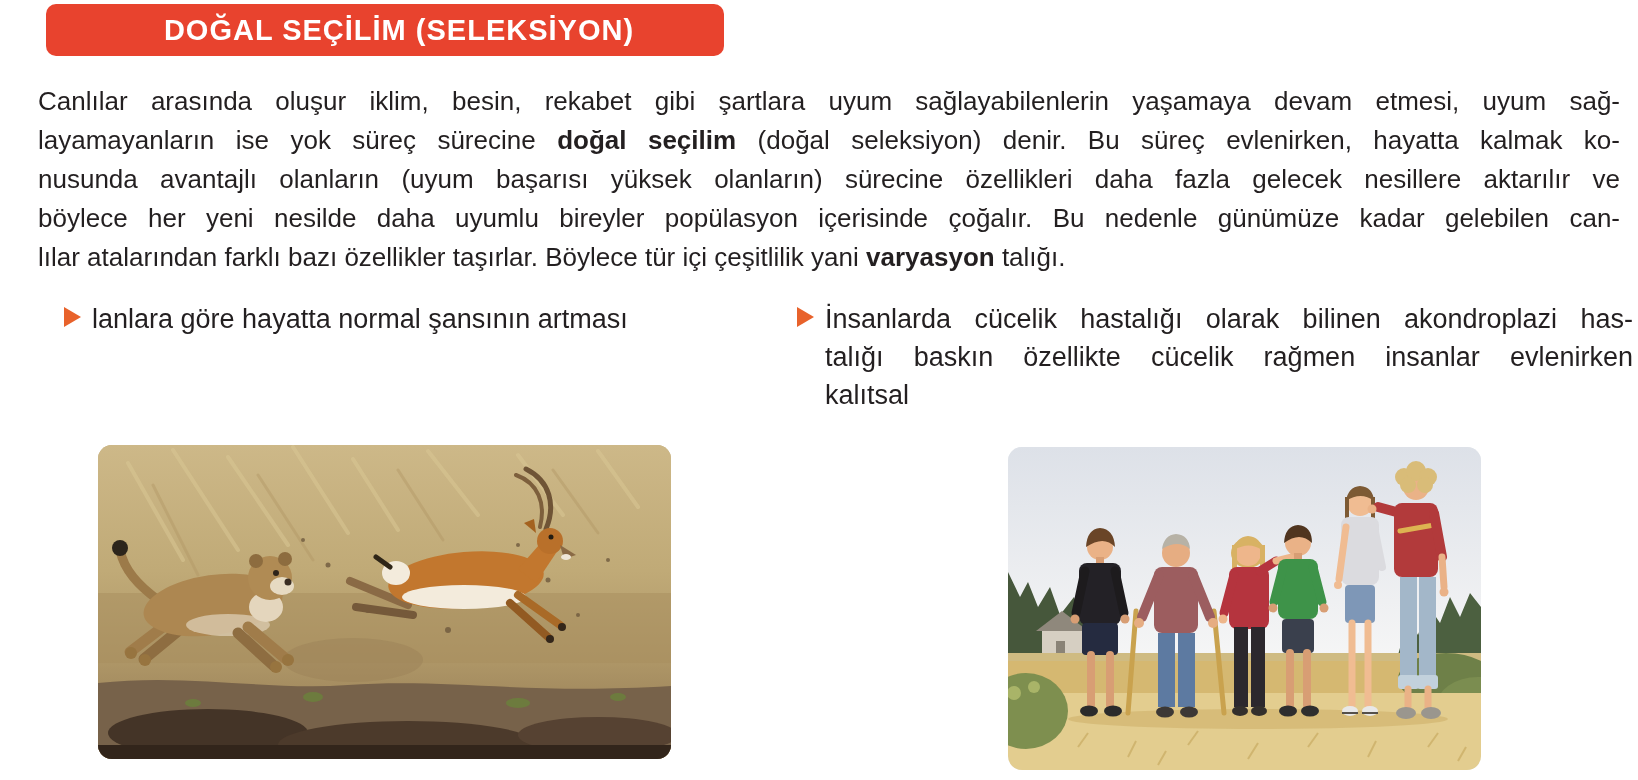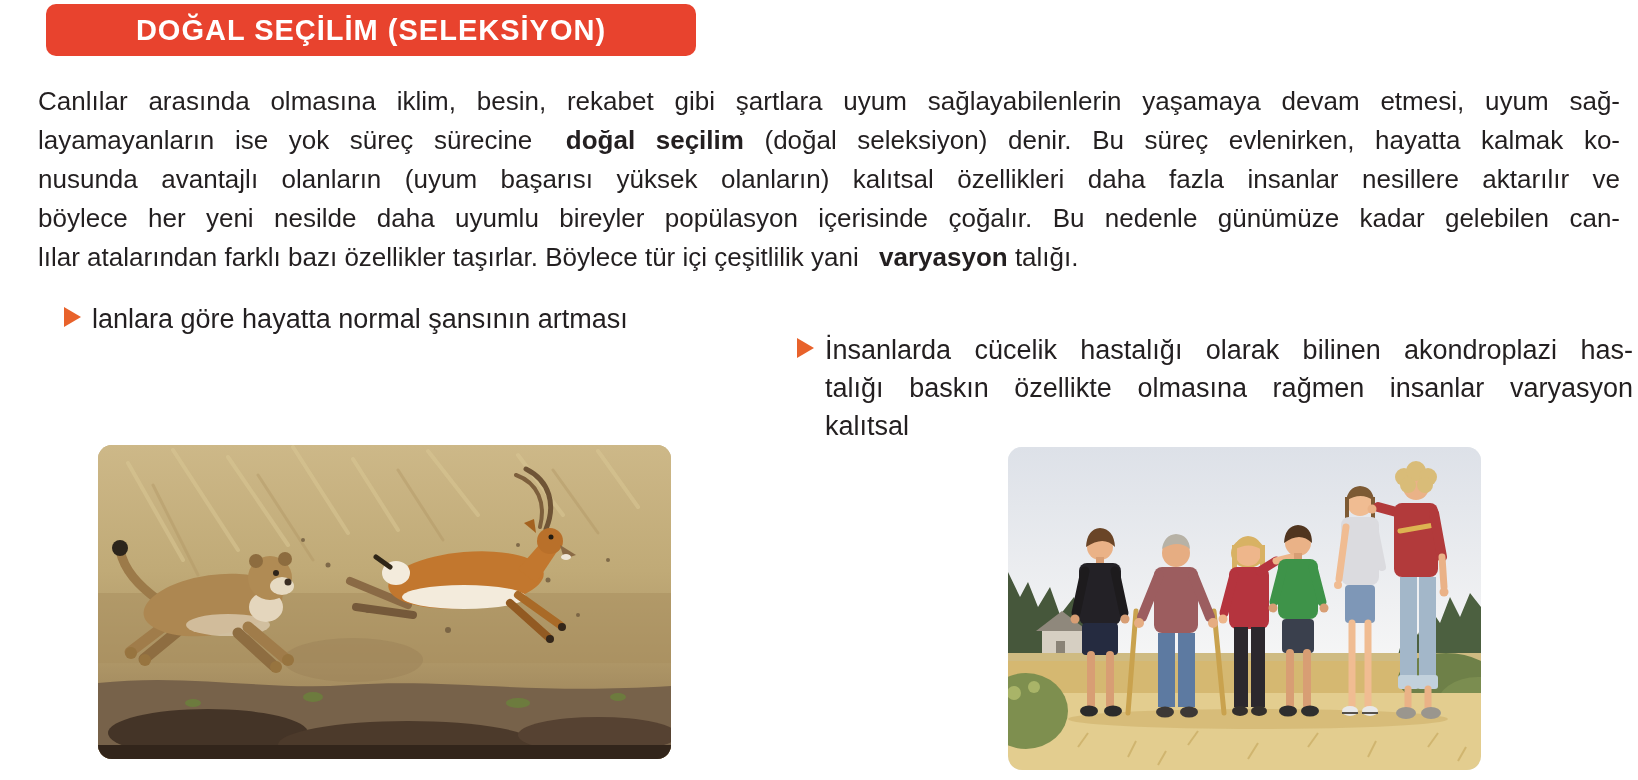--- a/index.html
+++ b/index.html
@@ -4,81 +4,81 @@
 <style>
   html,body{margin:0;padding:0;}
   body{
     width:1638px;height:780px;position:relative;background:#ffffff;
     font-family:"Liberation Sans","DejaVu Sans",sans-serif;color:#231f20;
     overflow:hidden;
   }
   .header-box{
     position:absolute;left:46px;top:4px;width:650px;height:52px;
     background:#e8432e;border-radius:10px;
-    display:flex;align-items:center;justify-content:center;
+    display:flex;align-items:center;justify-content:center;padding-left:28px;
   }
   .header-title{
     color:#ffffff;font-weight:bold;font-size:29px;letter-spacing:1px;
   }
   .paragraph{
     position:absolute;left:38px;top:82px;width:1582px;
     font-size:26px;line-height:39px;
   }
   .tline{
     text-align:justify;text-align-last:justify;
     white-space:nowrap;overflow:hidden;
   }
   .tline.last{text-align-last:left;}
-  .b{font-weight:bold;margin-left:13px;}
+  .b{font-weight:bold;}
   .bullet{position:absolute;display:flex;}
   .bullet-left{left:64px;top:300px;width:613px;}
-  .bullet-right{left:797px;top:300px;width:836px;margin-top:31px;}
+  .bullet-right{left:797px;top:300px;width:836px;}
   .marker{flex:0 0 28px;padding-top:7px;}
   .tri{
     display:block;width:0;height:0;
     border-top:10px solid transparent;border-bottom:10px solid transparent;
     border-left:17px solid #e8622b;
   }
   .bullet-text{flex:1;font-size:27px;line-height:38px;min-width:0;}
   .figure{position:absolute;border-radius:14px;overflow:hidden;background:#c4ae7c;}
   .figure-left{left:98px;top:445px;width:573px;height:314px;}
   .figure-right{left:1008px;top:447px;width:473px;height:323px;background:#e9ecef;}
   svg{display:block;}
 </style>
 </head>
 <body>
 
 <div class="header-box">
   <span class="header-title">DOĞAL SEÇİLİM (SELEKSİYON)</span>
 </div>
 
 <div class="paragraph">
-    <div class="tline"><span>Canlılar arasında olmasına iklim, besin, rekabet gibi şartlara uyum sağlayabilenlerin yaşamaya devam etmesi, uyum sağ-</span></div>
+    <div class="tline"><span>Canlılar arasında oluşur iklim, besin, rekabet gibi şartlara uyum sağlayabilenlerin yaşamaya devam etmesi, uyum sağ-</span></div>
     <div class="tline"><span>layamayanların ise yok süreç sürecine </span><span class="b">doğal seçilim</span><span> (doğal seleksiyon) denir. Bu süreç evlenirken, hayatta kalmak ko-</span></div>
-    <div class="tline"><span>nusunda avantajlı olanların (uyum başarısı yüksek olanların) kalıtsal özellikleri daha fazla insanlar nesillere aktarılır ve</span></div>
+    <div class="tline"><span>nusunda avantajlı olanların (uyum başarısı yüksek olanların) sürecine özellikleri daha fazla gelecek nesillere aktarılır ve</span></div>
     <div class="tline"><span>böylece her yeni nesilde daha uyumlu bireyler popülasyon içerisinde çoğalır. Bu nedenle günümüze kadar gelebilen can-</span></div>
     <div class="tline last"><span>lılar atalarından farklı bazı özellikler taşırlar. Böylece tür içi çeşitlilik yani </span><span class="b">varyasyon</span><span> talığı.</span></div>
   </div>
 
 <div class="bullet bullet-left">
   <span class="marker">
       <span class="tri"></span>
     </span>
   <div class="bullet-text">
       <div class="tline last"><span>lanlara göre hayatta normal şansının artması</span></div>
     </div>
 </div>
 
 <div class="bullet bullet-right">
   <span class="marker">
       <span class="tri"></span>
     </span>
   <div class="bullet-text">
       <div class="tline"><span>İnsanlarda cücelik hastalığı olarak bilinen akondroplazi has-</span></div>
-      <div class="tline"><span>talığı baskın özellikte olmasına rağmen insanlar varyasyon</span></div>
+      <div class="tline"><span>talığı baskın özellikte cücelik rağmen insanlar evlenirken</span></div>
       <div class="tline last"><span>kalıtsal</span></div>
     </div>
 </div>
 
 <div class="figure figure-left" aria-label="lioness-chasing-gazelle-photo">
   <svg width="573" height="314" viewBox="0 0 573 314" xmlns="http://www.w3.org/2000/svg">
     <defs>
       <linearGradient id="g-sav" x1="0" y1="0" x2="0" y2="1">
         <stop offset="0" stop-color="#cdb888"></stop>
         <stop offset="0.4" stop-color="#c0aa77"></stop>

